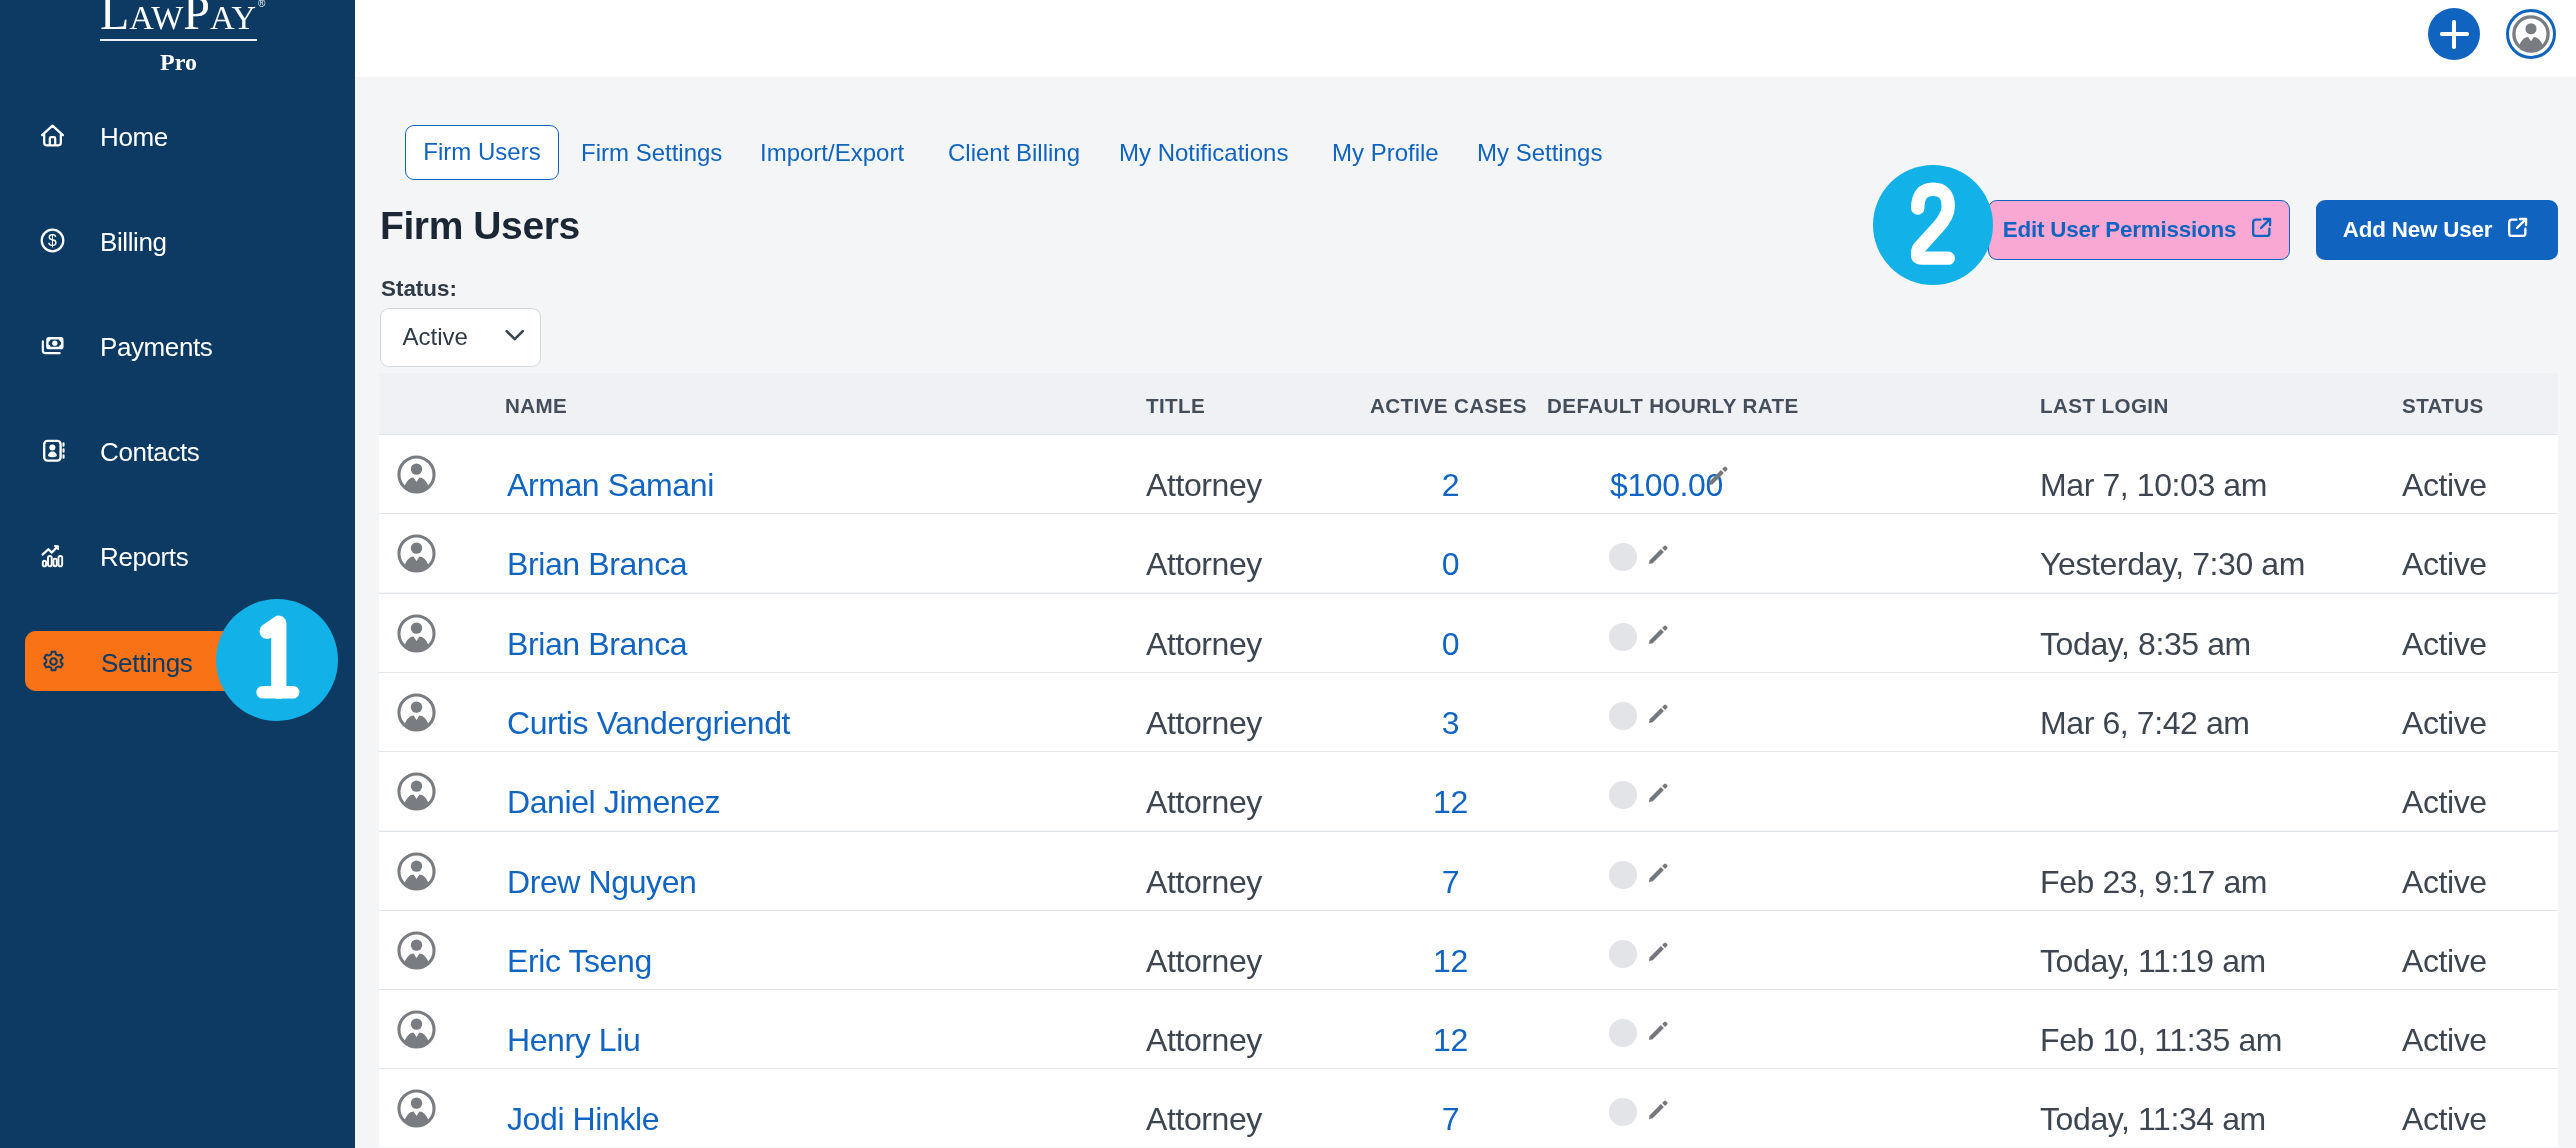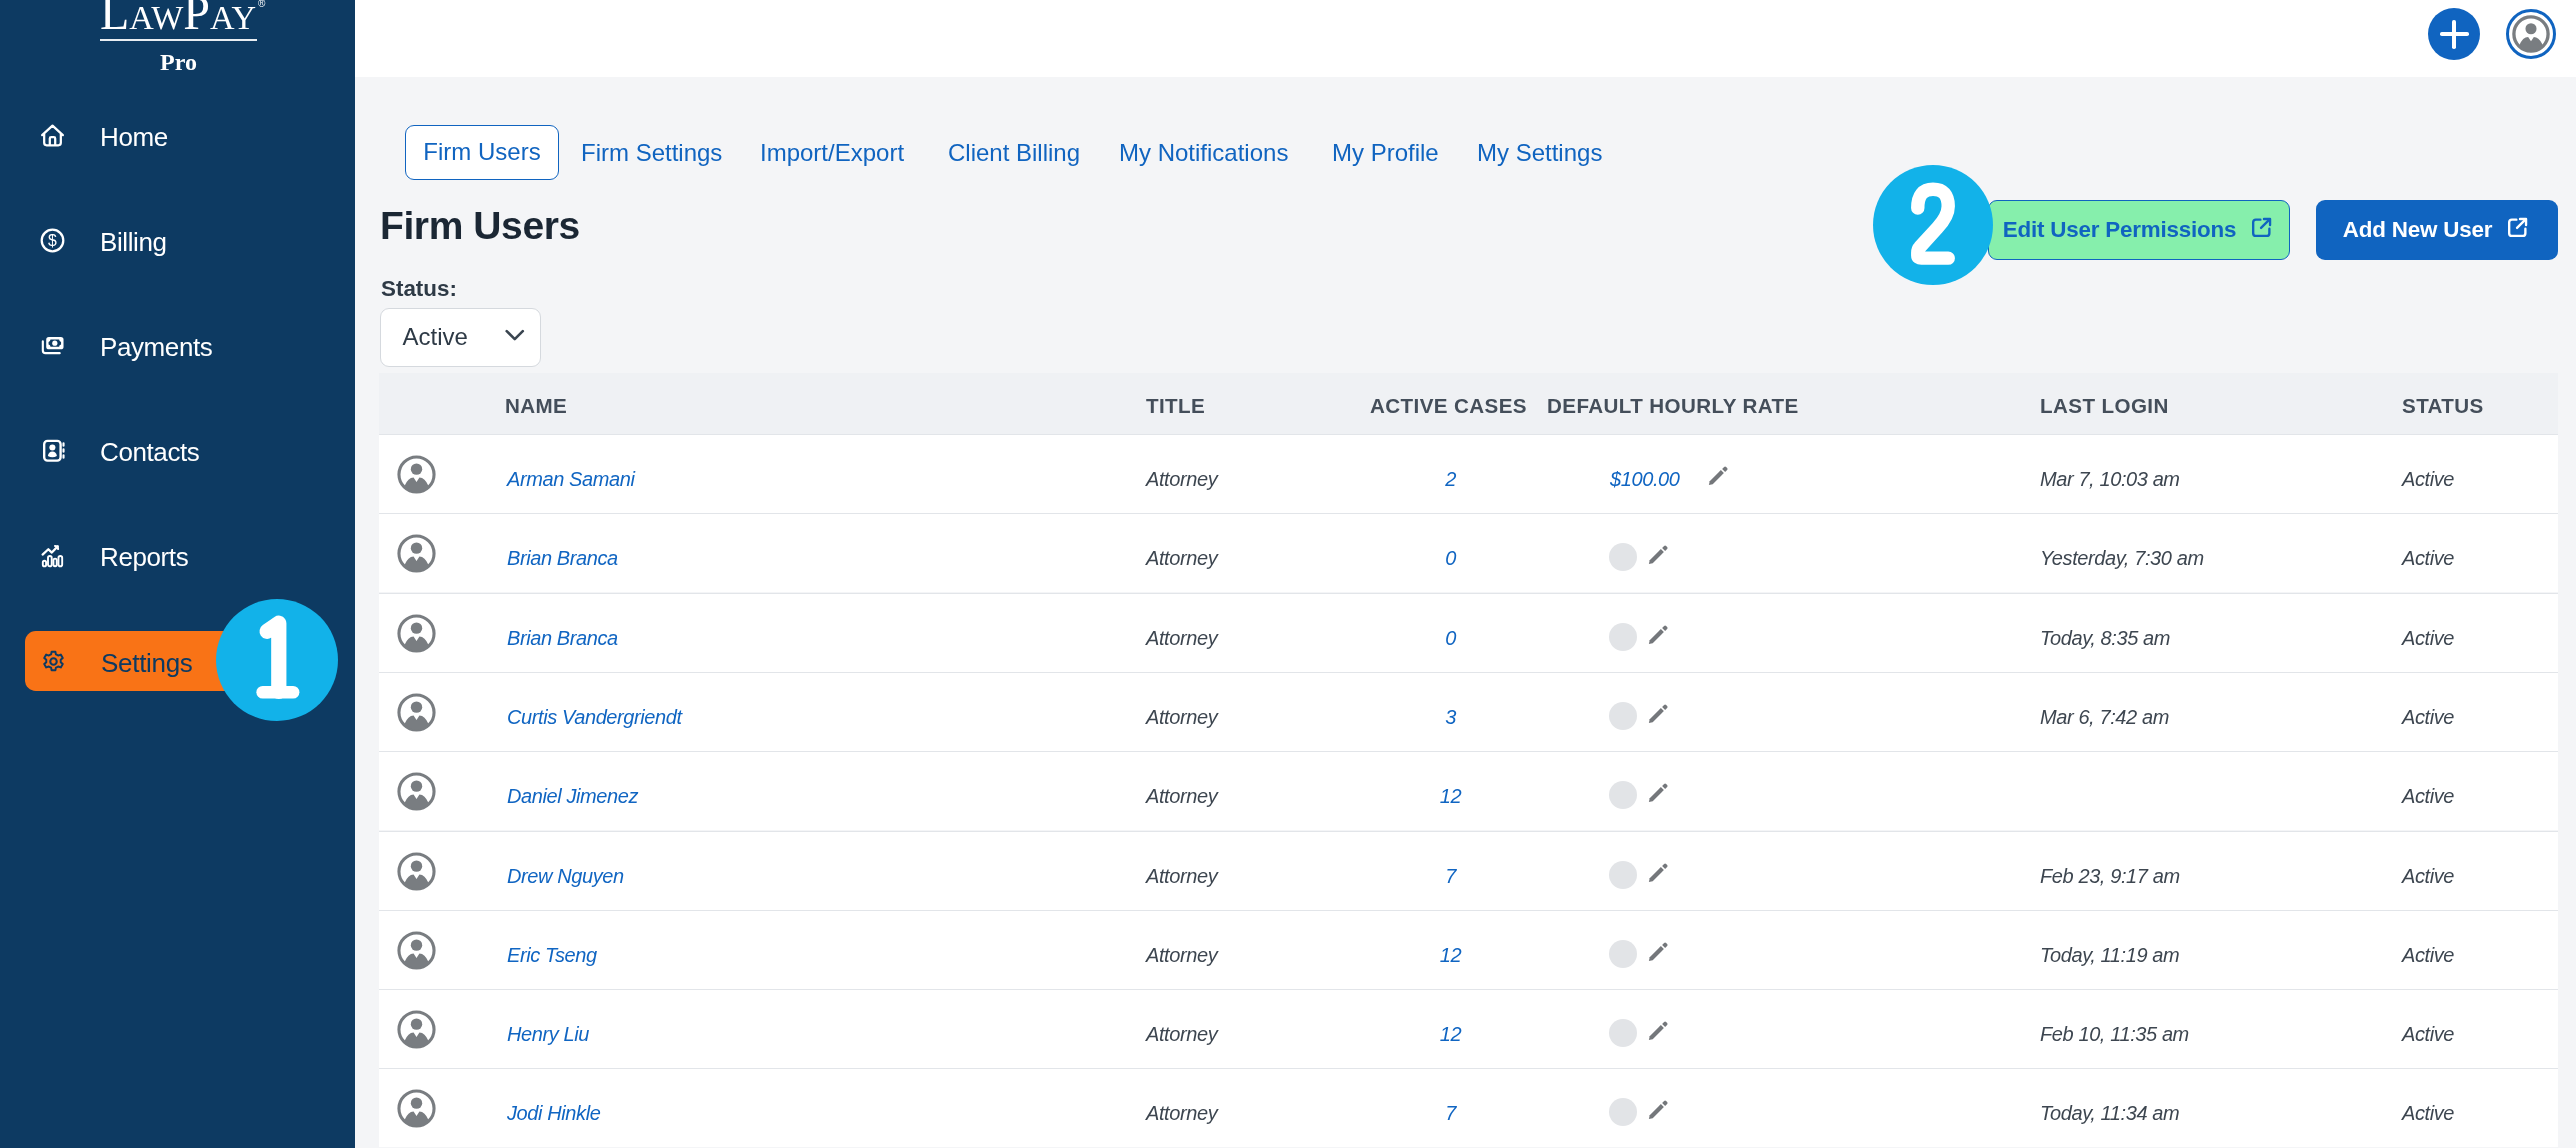--- a/index.html
+++ b/index.html
@@ -30,33 +30,33 @@
 .plusbtn { position:absolute; left:2073px; top:8px; width:52px; height:52px; border-radius:50%; background:#1064c0; }
 .plusbtn::before { content:""; position:absolute; left:11.7px; top:24px; width:29px; height:3.6px; border-radius:1.8px; background:#fff; }
 .plusbtn::after { content:""; position:absolute; left:24px; top:11.7px; width:3.6px; height:29px; border-radius:1.8px; background:#fff; }
 .avbtn { position:absolute; left:2151px; top:9px; width:50px; height:50px; border-radius:50%; border:3.1px solid #1064c0; background:#fff; }
 .activetab { position:absolute; left:405px; top:125px; width:154px; height:55px; background:#fff; border:1.8px solid #1064c0; border-radius:9px; }
 .activetab span { display:block; text-align:center; line-height:51px; font-size:24px; color:#1064c0; }
 .tab { position:absolute; top:125px; height:55px; line-height:55px; font-size:24px; color:#1064c0; }
 
 h1 { position:absolute; left:380px; top:204px; font-size:39px; letter-spacing:-0.4px; color:#1b2734; }
 
-.btn-outline { position:absolute; left:1988px; top:200px; width:302px; height:60px; background:#86efac; border:1.8px solid #1064c0; border-radius:9px; text-align:center; line-height:57px; font-size:22.4px; font-weight:bold; color:#1064c0; letter-spacing:-0.2px; }
+.btn-outline { position:absolute; left:1988px; top:200px; width:302px; height:60px; background:#f9a8d4; border:1.8px solid #1064c0; border-radius:9px; text-align:center; line-height:57px; font-size:22.4px; font-weight:bold; color:#1064c0; letter-spacing:-0.2px; }
 .btn-solid { position:absolute; left:2316px; top:200px; width:242px; height:60px; background:#1064c0; border-radius:9px; text-align:center; line-height:60px; font-size:22.4px; font-weight:bold; color:#fff; letter-spacing:-0.2px; }
 
 .statuslabel { position:absolute; left:381px; top:276px; font-size:22.4px; font-weight:bold; color:#2e3a46; }
 .dropdown { position:absolute; left:380px; top:308px; width:161px; height:59px; background:#fff; border:1.8px solid #d5d9de; border-radius:9px; }
 .dropdown .val { position:absolute; left:21.5px; top:0; line-height:56px; font-size:24px; color:#2e3a46; }
 .dropdown svg { position:absolute; right:14.4px; top:19px; }
 
 .table { position:absolute; left:379px; top:373px; width:2179px; height:775px; }
 .thead { position:absolute; left:0; top:0; width:2179px; height:61px; background:#eff1f4; }
 .th { position:absolute; top:1.8px; height:61px; line-height:61px; font-size:20.6px; font-weight:bold; color:#444e5a; letter-spacing:0.4px; }
 .row { position:absolute; left:379px; width:2179px; background:#fff; border-top:0.9px solid #e2e5e9; }
-.row .c { position:absolute; top:5px; height:100%; display:flex; align-items:center; font-size:20px; letter-spacing:-0.4px;font-style:italic; }
+.row .c { position:absolute; top:11px; height:100%; display:flex; align-items:center; font-size:32px; letter-spacing:-0.4px; }
 .row .name { color:#1065c2; }
 .row .title, .row .login, .row .status { color:#3d4650; }
 .row .cases { color:#1065c2; width:117px; justify-content:center; }
 .row .rate { color:#1065c2; }
 .row .av { position:absolute; }
 .row .pencil { position:absolute; }
 .graydot { position:absolute; left:1230px; top:29px; width:28px; height:28px; border-radius:50%; background:#e2e4e7; }
 </style>
 </head>
 <body>

